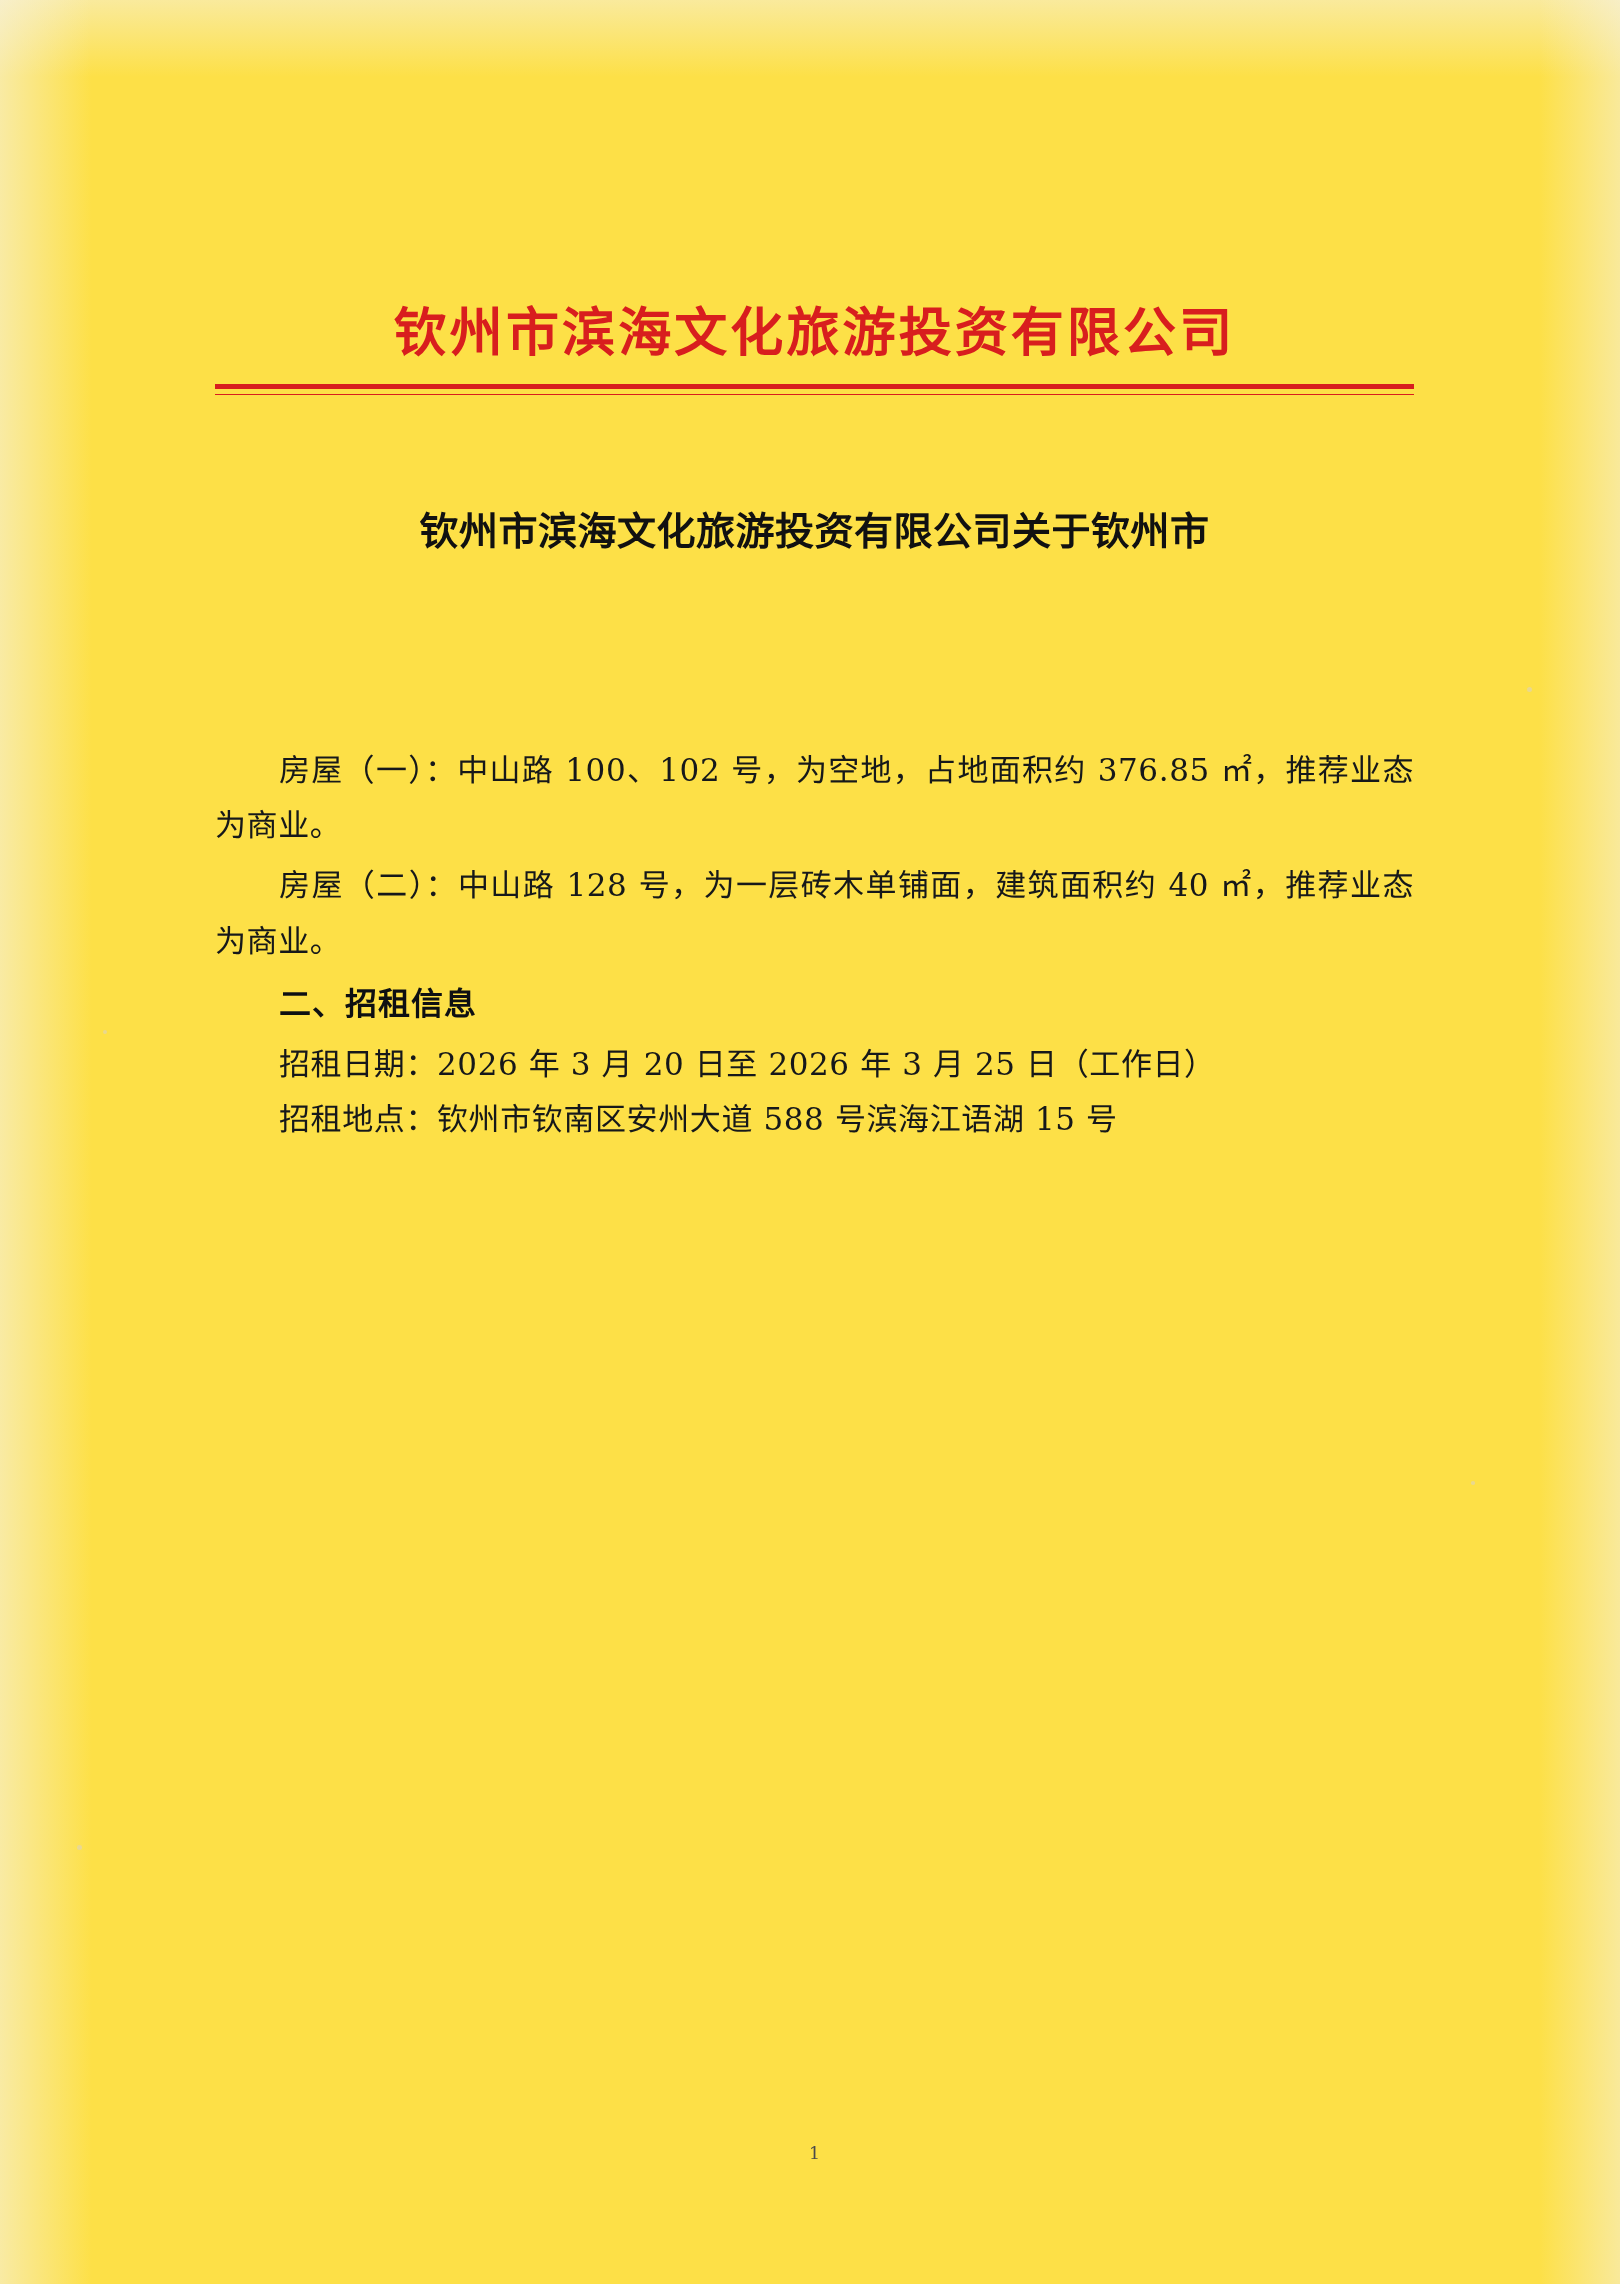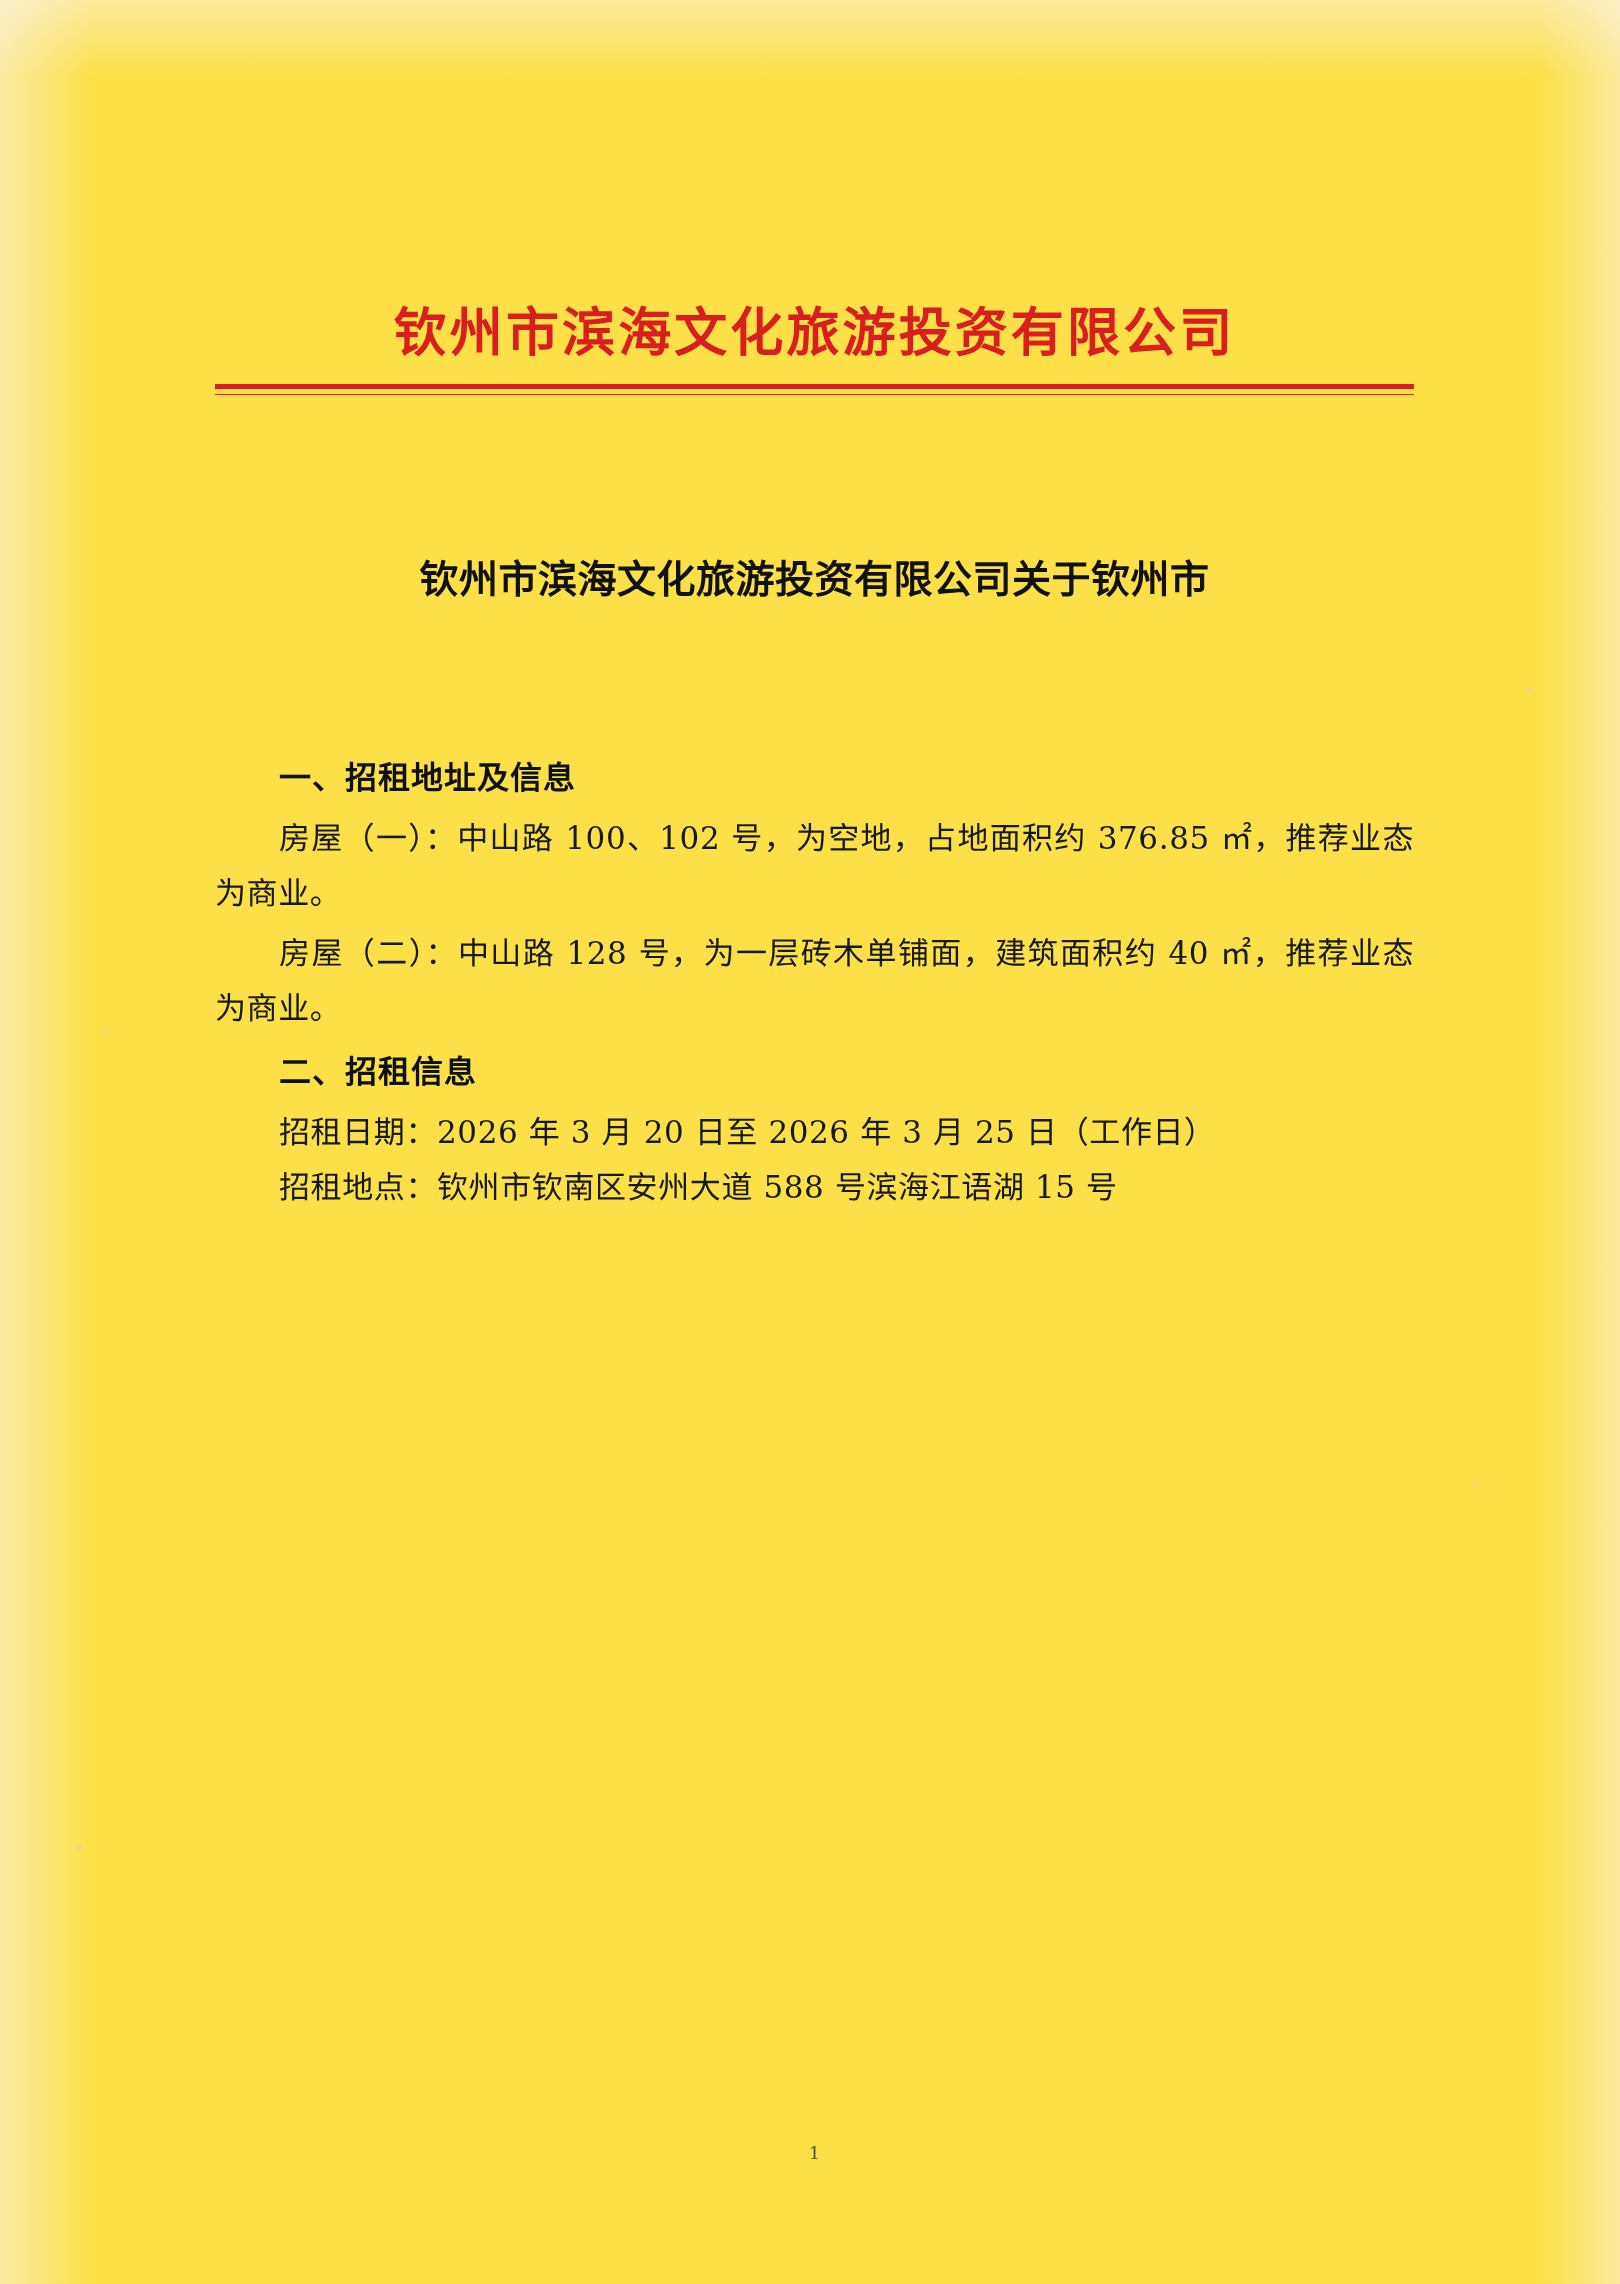--- a/index.html
+++ b/index.html
@@ -81,21 +81,20 @@
     left: 0;
     top: 502px;
     width: 1199px;
     text-align: center;
     font-weight: 700;
     font-size: 39px;
     line-height: 1.52;
     letter-spacing: 0.5px;
     color: #111111;
     font-family: "DejaVu Serif", "Liberation Serif", serif;
-    margin-top: 48px;
   }
   .doc-title .line {
     display: block;
     white-space: nowrap;
   }
 
   
   .body-block {
     position: absolute;
     left: 0;
@@ -159,21 +158,20 @@
       <div class="letterhead-rule-thin"></div>
     </div>
 
     <div class="doc-title">
       <span class="line">钦州市滨海文化旅游投资有限公司关于钦州市</span>
     </div>
 
     <div class="body-block">
 
 
-      <h2 class="heading">一、招租地址及信息</h2>
 
       <p class="para indent">房屋（一）：中山路 100、102 号，为空地，占地面积约 376.85 ㎡，推荐业态为商业。</p>
       <p class="para indent">房屋（二）：中山路 128 号，为一层砖木单铺面，建筑面积约 40 ㎡，推荐业态为商业。</p>
 
       <h2 class="heading">二、招租信息</h2>
 
       <p class="para indent tight">招租日期：2026 年 3 月 20 日至 2026 年 3 月 25 日（工作日）</p>
       <p class="para indent tight">招租地点：钦州市钦南区安州大道 588 号滨海江语湖 15 号</p>
 
     </div>

